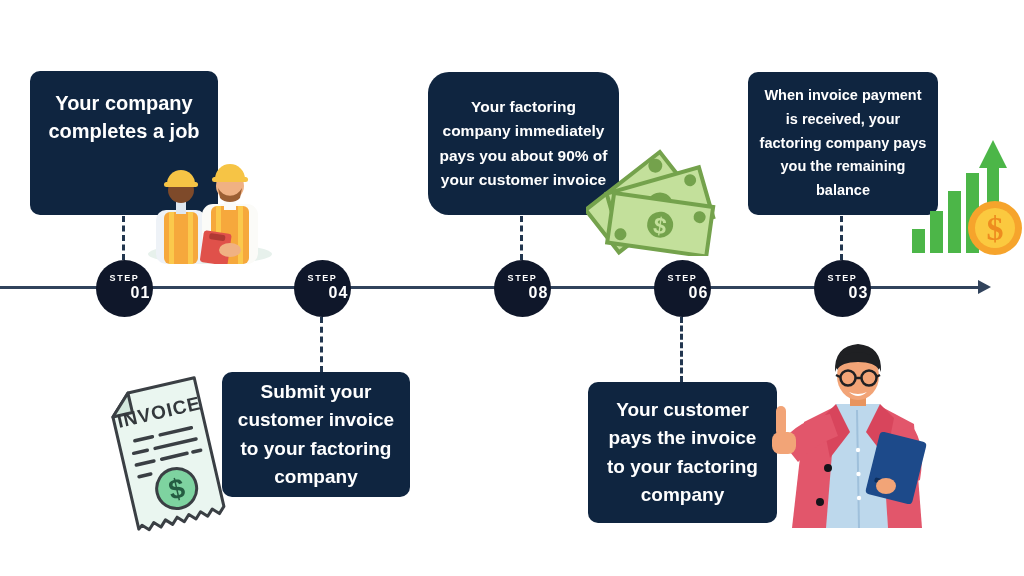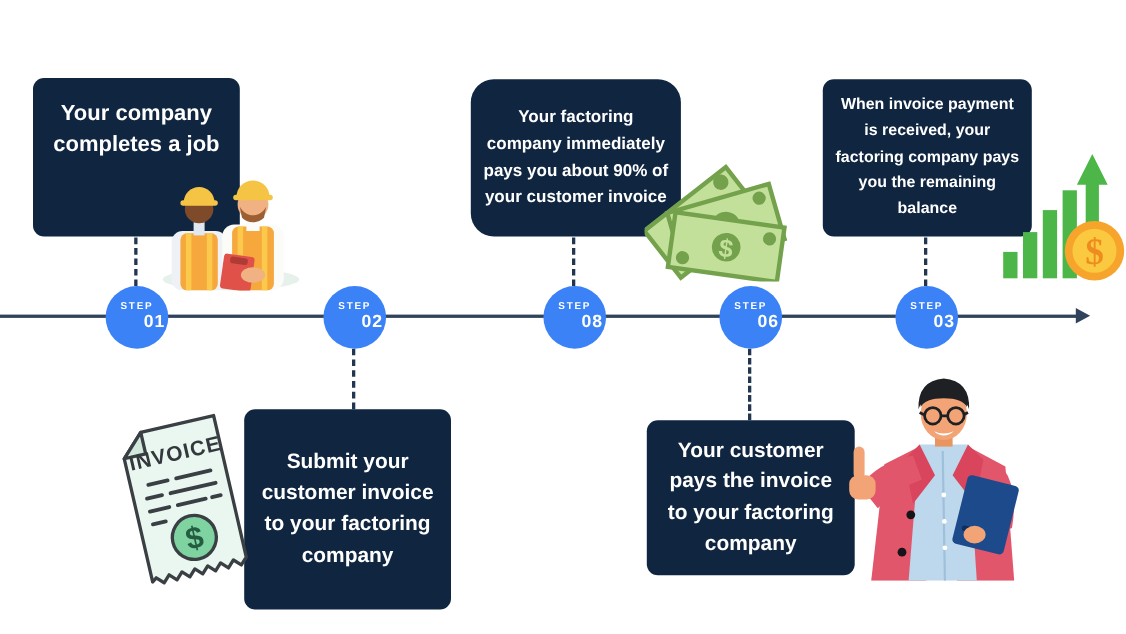--- a/index.html
+++ b/index.html
@@ -18,34 +18,34 @@
   
   .conn { position:absolute; width:0; border-left:3px dashed #22364f; }
   .conn1 { left:122px; top:216px; height:44px; }
   .conn2 { left:320px; top:317px; height:55px; }
   .conn3 { left:520px; top:216px; height:44px; }
   .conn4 { left:680px; top:317px; height:65px; }
   .conn5 { left:840px; top:216px; height:44px; }
   
   .circle {
     position:absolute; top:260px; width:57px; height:57px; border-radius:50%;
-    background:#3b82f6; color:#fff; display:flex; flex-direction:column;
+    background:#0f172a; color:#fff; display:flex; flex-direction:column;
     align-items:center; justify-content:center; z-index:5;
   }
   .circle .stp { font-size:9px; font-weight:700; letter-spacing:1.6px; line-height:1.1; }
   .circle .num { font-size:16px; font-weight:800; letter-spacing:1px; line-height:1.15;margin-left:32px; }
   .c1{left:96px;} .c2{left:294px;} .c3{left:494px;} .c4{left:654px;} .c5{left:814px;}
   
   .box {
     position:absolute; background:#0f2540; border-radius:10px; color:#fff;
     display:flex; align-items:center; justify-content:center; text-align:center;
     font-weight:bold; padding:8px 10px; z-index:2;
   }
   .box1 { left:30px;  top:71px;  width:188px; height:144px; font-size:20px;  line-height:1.4; align-items:flex-start; padding-top:18px; }
-  .box2 { left:222px; top:372px; width:188px; height:182px; font-size:19px;  line-height:1.5; }
+  .box2 { left:222px; top:372px; width:188px; height:125px; font-size:19px;  line-height:1.5; }
   .box3 { left:428px; top:72px;  width:191px; height:143px; font-size:15.5px;line-height:1.55;border-radius:21px; }
   .box4 { left:588px; top:382px; width:189px; height:141px; font-size:19px;  line-height:1.5; }
   .box5 { left:748px; top:72px;  width:190px; height:143px; font-size:14.5px;line-height:1.65; }
   
   .illus { position:absolute; }
   .illus-workers { left:140px; top:146px; width:133px; height:118px; z-index:3; }
   .illus-invoice { left:96px;  top:372px; width:142px; height:176px; z-index:3; }
   .illus-money   { left:586px; top:124px; width:136px; height:132px; z-index:3; }
   .illus-man     { left:764px; top:340px; width:170px; height:188px; z-index:3; }
   .illus-growth  { left:910px; top:138px; width:114px; height:120px; z-index:3; }
@@ -63,21 +63,21 @@
   <div class="conn conn3"></div>
   <div class="conn conn4"></div>
   <div class="conn conn5"></div>
 
   <div class="circle c1">
     <span class="stp">STEP</span>
     <span class="num">01</span>
   </div>
   <div class="circle c2">
     <span class="stp">STEP</span>
-    <span class="num">02</span>
+    <span class="num">04</span>
   </div>
   <div class="circle c3">
     <span class="stp">STEP</span>
     <span class="num">08</span>
   </div>
   <div class="circle c4">
     <span class="stp">STEP</span>
     <span class="num">06</span>
   </div>
   <div class="circle c5">

